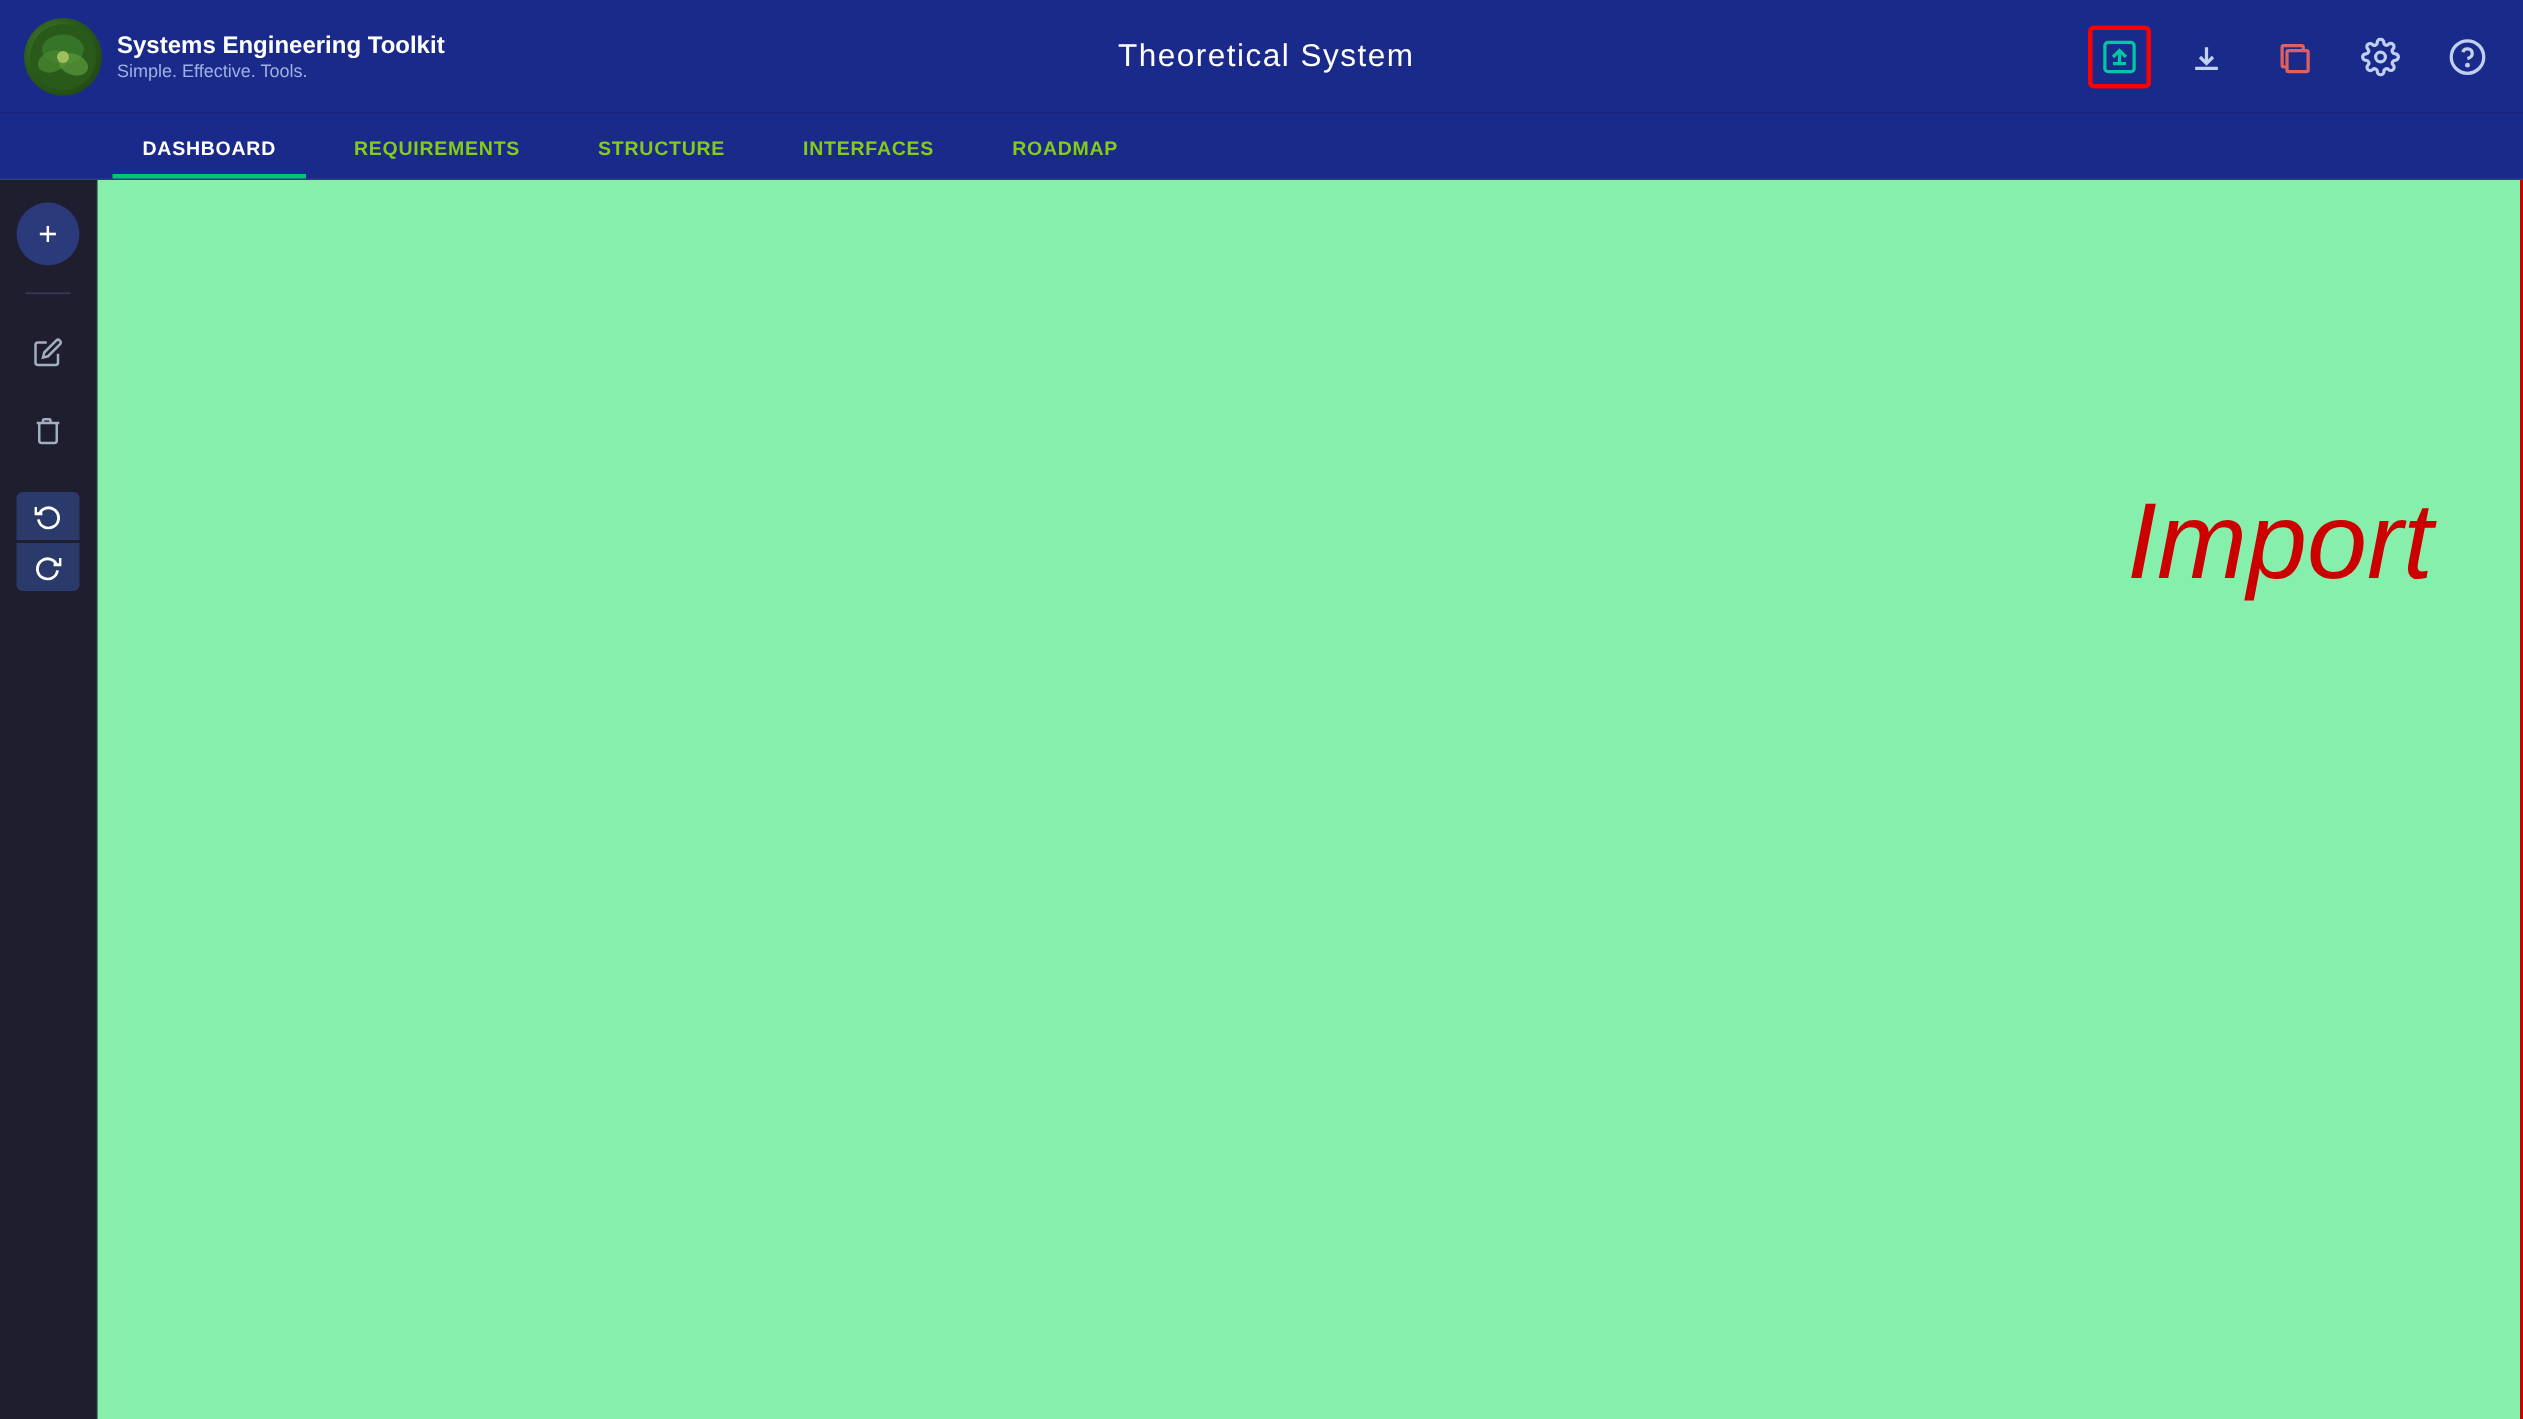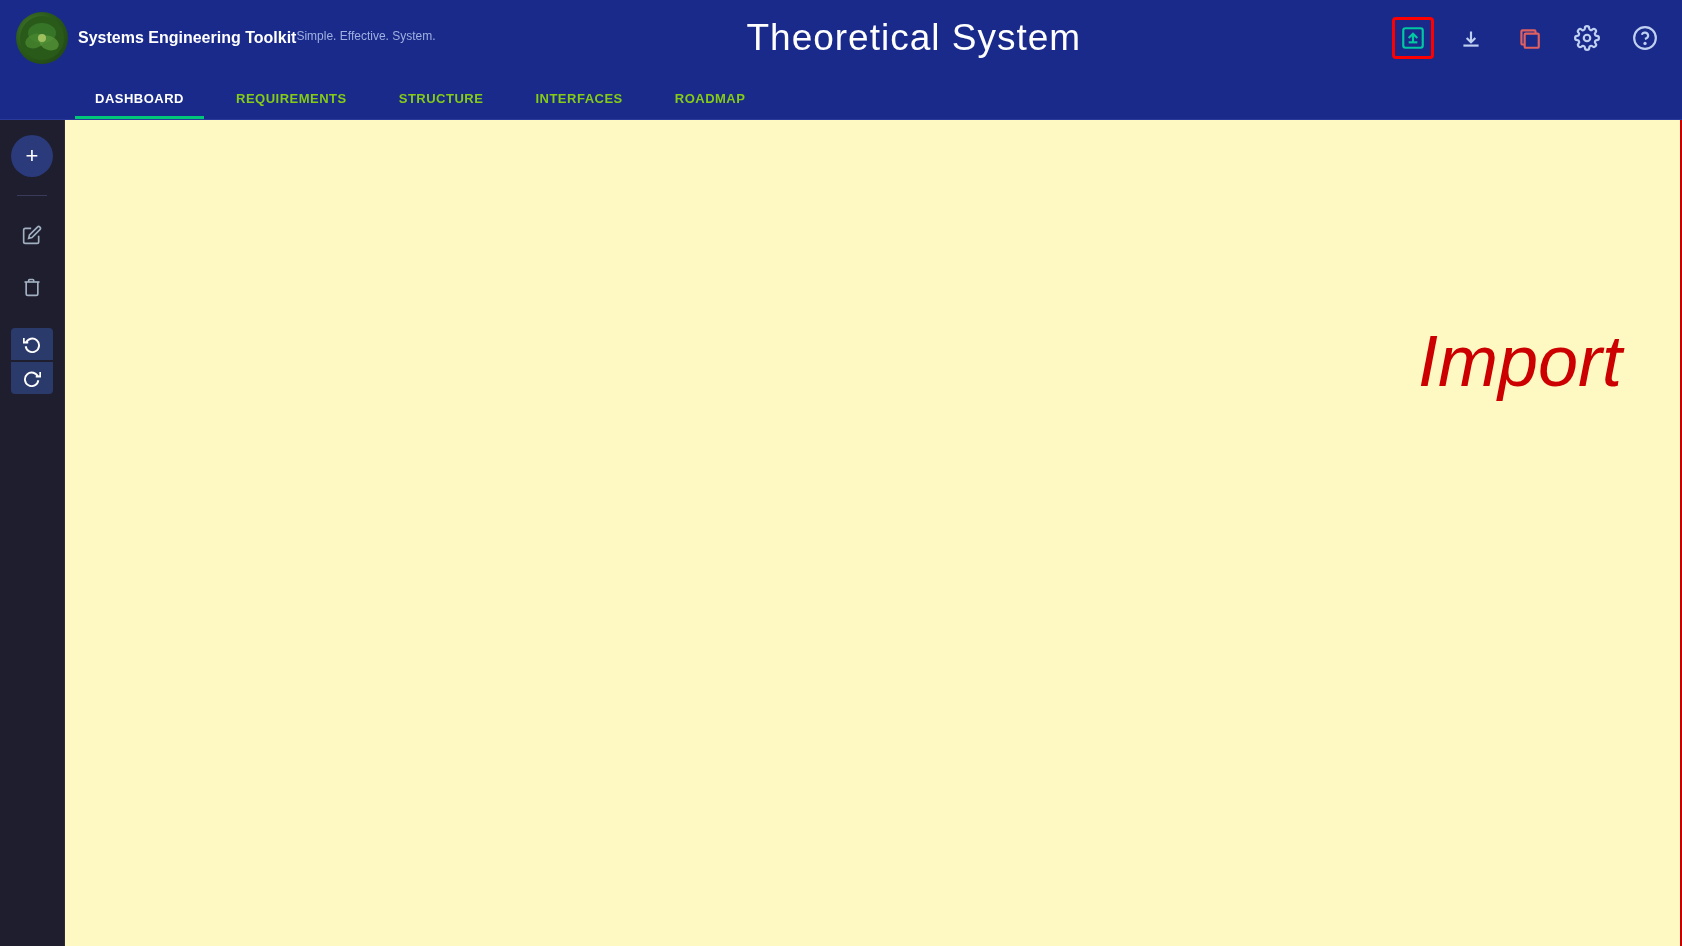--- a/index.html
+++ b/index.html
@@ -37,20 +37,21 @@
       display: flex;
       align-items: center;
       justify-content: center;
       font-size: 28px;
       overflow: hidden;
       position: relative;
     }
 
     .logo-text-area {
       display: flex;
+      flex-direction: column;
     }
 
     .app-title {
       color: white;
       font-size: 16px;
       font-weight: bold;
     }
 
     .app-subtitle {
       color: #a0b0e0;
@@ -59,21 +60,21 @@
 
     .page-title-area {
       flex: 1;
       display: flex;
       justify-content: center;
       align-items: center;
     }
 
     .page-title {
       color: white;
-      font-size: 37px;
+      font-size: 21px;
       font-weight: 400;
       letter-spacing: 1px;
       text-align: center;
     }
 
     .header-actions {
       display: flex;
       align-items: center;
       gap: 16px;
       min-width: 220px;
@@ -212,21 +213,21 @@
     .undo-redo-btn:first-child {
       border-radius: 4px 4px 0 0;
     }
     .undo-redo-btn:last-child {
       border-radius: 0 0 4px 4px;
     }
 
     
     .main-canvas {
       flex: 1;
-      background: #fef9c3;
+      background: #86efac;
       position: relative;
     }
 
     
     .red-line {
       position: absolute;
       right: 0;
       top: 0;
       width: 2px;
       height: 100%;
@@ -253,21 +254,21 @@
       <svg width="46" height="46" viewBox="0 0 46 46">
         <circle cx="23" cy="23" r="22" fill="#2a5a1a"></circle>
         <ellipse cx="23" cy="18" rx="14" ry="10" fill="#3a7a2a" opacity="0.8"></ellipse>
         <ellipse cx="16" cy="26" rx="10" ry="7" fill="#4a8a30" opacity="0.7" transform="rotate(-20 16 26)"></ellipse>
         <ellipse cx="30" cy="28" rx="10" ry="7" fill="#5a9a3a" opacity="0.7" transform="rotate(20 30 28)"></ellipse>
         <circle cx="23" cy="23" r="4" fill="#a0c060"></circle>
       </svg>
     </div>
     <div class="logo-text-area">
       <span class="app-title">Systems Engineering Toolkit</span>
-      <span class="app-subtitle">Simple. Effective. System.</span>
+      <span class="app-subtitle">Simple. Effective. Tools.</span>
     </div>
   </div>
 
   <div class="page-title-area">
     <span class="page-title">Theoretical System</span>
   </div>
 
   <div class="header-actions">
 
     <div class="header-icon-btn highlighted icon-import" title="Import">

